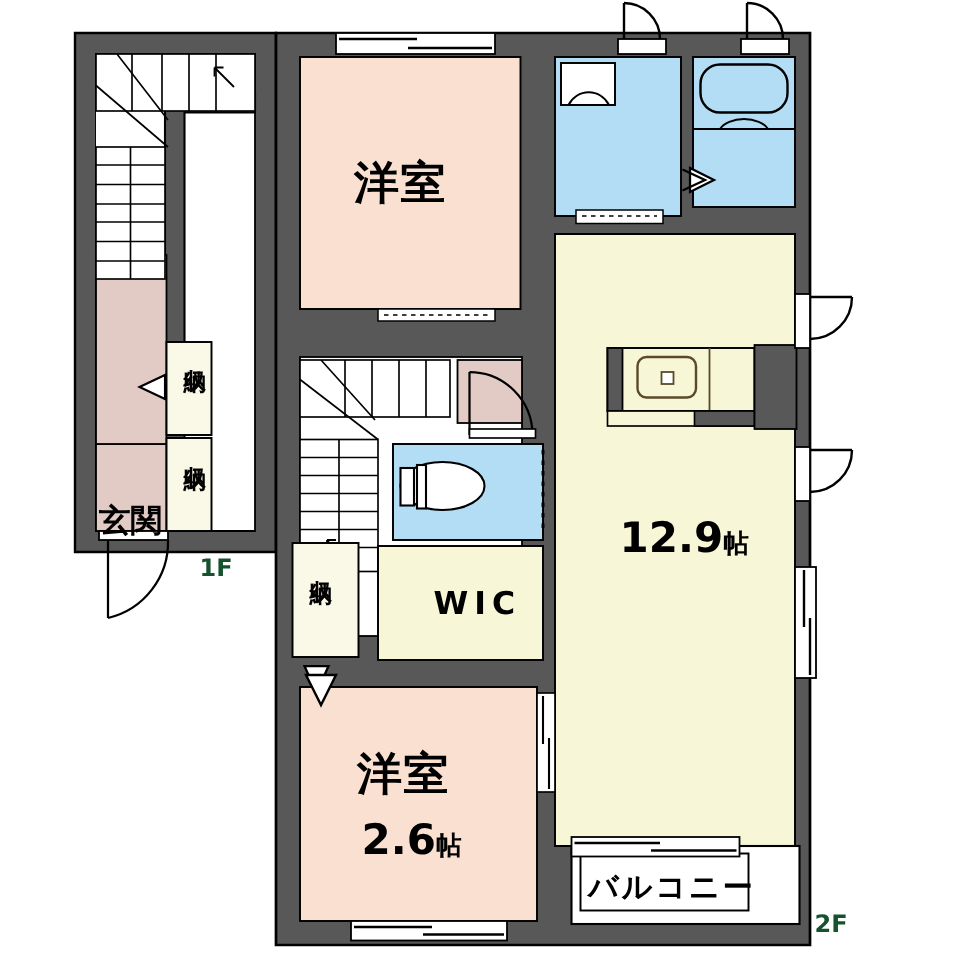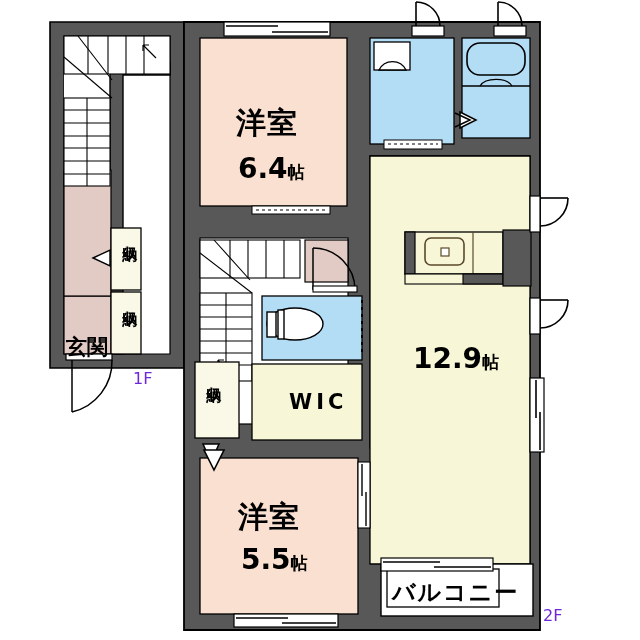--- a/index.html
+++ b/index.html
@@ -62,27 +62,27 @@
     font-size: 21px;
     letter-spacing: 0px;
     margin-top: 20px;
   }
   .wic {
     font-size: 21px;
     letter-spacing: 4px;
     font-weight: bold;
   }
   .balcony {
-    font-size: 23px;
+    font-size: 20px;
     letter-spacing: 2px;
   }
   .floor-tag {
     font-size: 16px;
-    font-weight: normal;
-    color: #6d28d9;
+    font-weight: bold;
+    color: #14532d;
   }
 </style>
 </head>
 <body>
 
 <div id="plan">
 
 <svg id="floorplan" viewBox="0 0 640 640">
   <defs></defs>
 
@@ -287,24 +287,23 @@
       <line x1="256" y1="210" x2="326" y2="210" stroke="#000000" stroke-width="1.0" stroke-dasharray="3 3"></line>
     </g>
 
     <g>
       <line x1="362" y1="300" x2="362" y2="356" stroke="#000000" stroke-width="2" stroke-dasharray="3 4"></line>
     </g>
   </g>
 </svg>
 
 <div class="lbl room-name" style="left:236px; top:108px;">洋室</div>
-<div class="lbl room-size" style="left:238px; top:155px;"><span>6.4</span><span class="jo">帖</span></div>
 
 <div class="lbl room-name" style="left:238px; top:502px;">洋室</div>
-<div class="lbl room-size" style="left:241px; top:546px;"><span>5.5</span><span class="jo">帖</span></div>
+<div class="lbl room-size" style="left:241px; top:546px;"><span>2.6</span><span class="jo">帖</span></div>
 
 <div class="lbl room-size" style="left:413px; top:345px;"><span>12.9</span><span class="jo">帖</span></div>
 
 <div class="lbl genkan" style="left:66px; top:317px;">玄関</div>
 
 <div class="lbl small-vert" style="left:121px; top:234px;">収納</div>
 <div class="lbl small-vert" style="left:121px; top:299px;">収納</div>
 <div class="lbl small-vert" style="left:205px; top:375px;">収納</div>
 
 <div class="lbl wic" style="left:289px; top:392px;">WIC</div>

